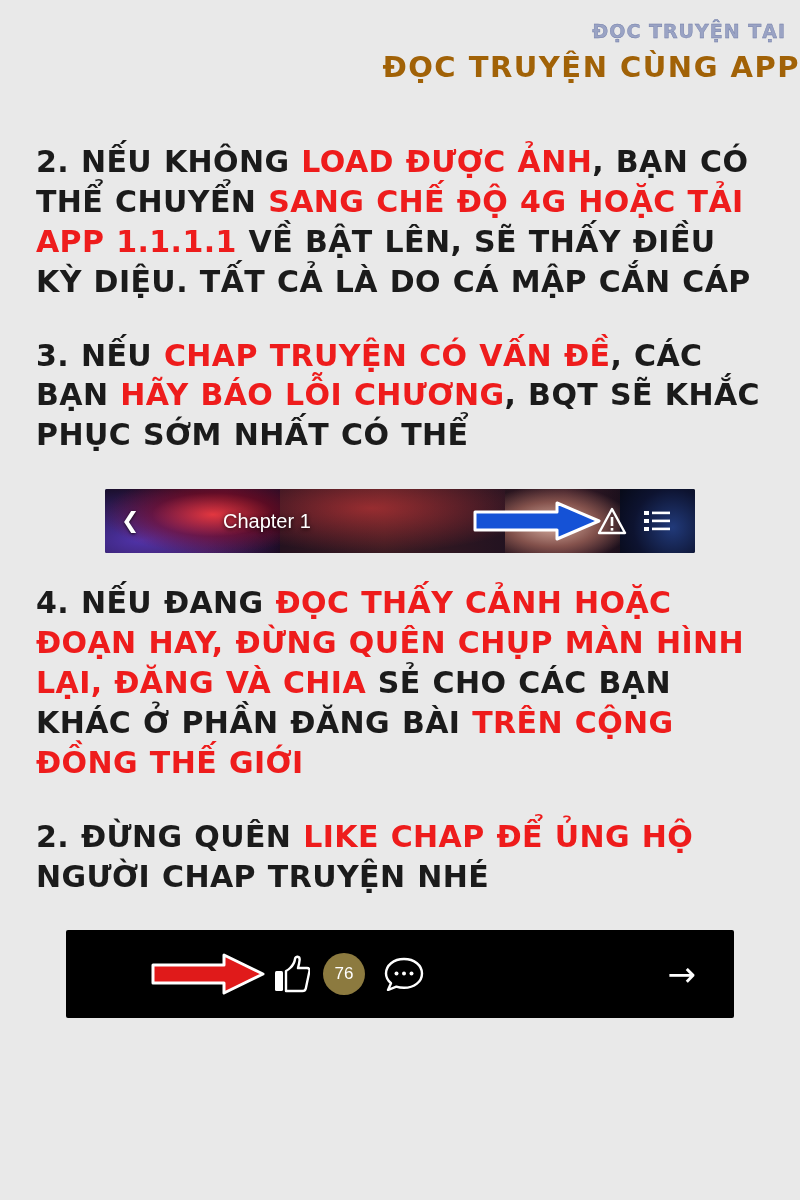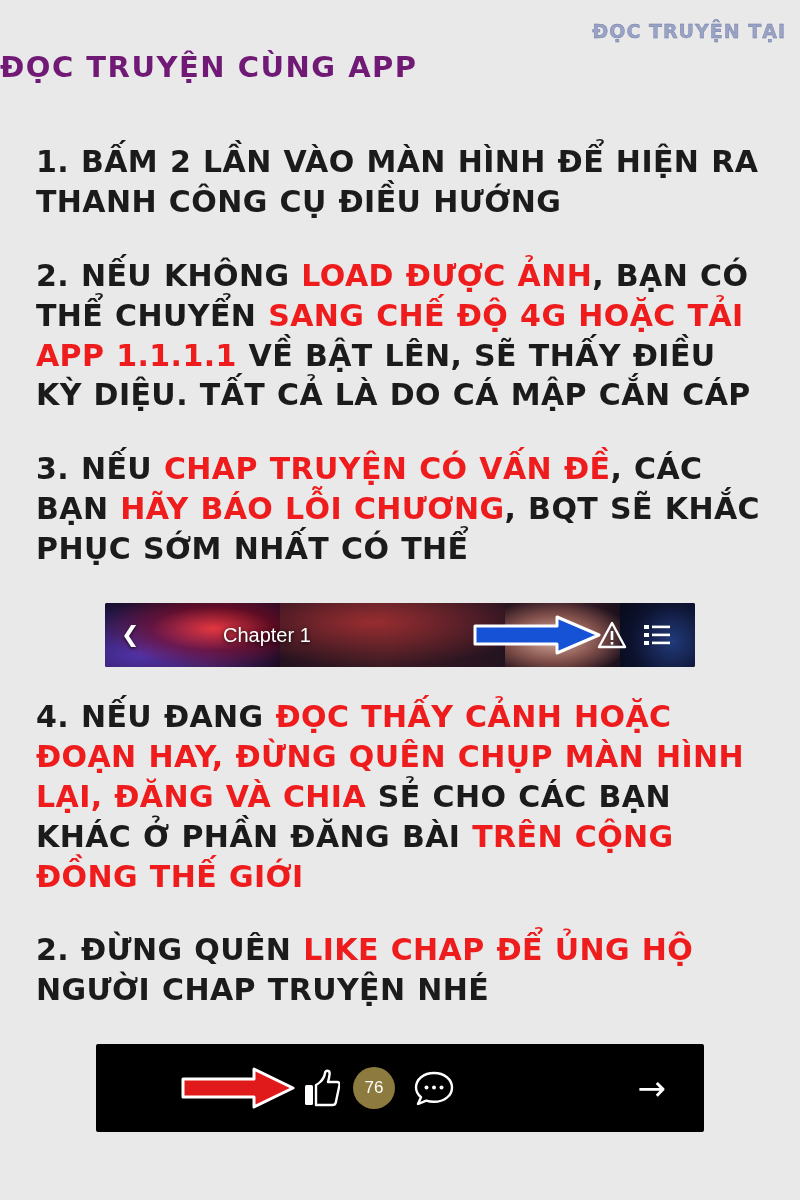--- a/index.html
+++ b/index.html
@@ -43,25 +43,25 @@
     text-shadow:
       -1.5px -1.5px 0 #4a5f93,
       1.5px -1.5px 0 #4a5f93,
       -1.5px 1.5px 0 #4a5f93,
       1.5px 1.5px 0 #4a5f93,
       0 2px 3px rgba(0,0,0,0.25);
   }
 
   
   .page-title {
-    text-align: left;
+    text-align: right;
     font-weight: bold;
     font-size: 29px;
     letter-spacing: 1.5px;
-    color: #701a75;
+    color: #a16207;
     padding-top: 50px;
     padding-bottom: 10px;
   }
 
   
   .content {
     padding: 18px 36px 0 36px;
   }
   .para {
     font-weight: bold;
@@ -150,21 +150,21 @@
   .fig-list-icon {
     position: absolute;
     right: 24px; top: 50%;
     transform: translateY(-50%);
     width: 28px; height: 24px;
   }
 
   
   .figure-likebar {
     margin: 10px auto 0 auto;
-    width: 608px;
+    width: 668px;
     height: 88px;
     background: #000000;
     position: relative;
     border-radius: 2px;
   }
   .like-red-arrow {
     position: absolute;
     left: 84px; top: 50%;
     transform: translateY(-50%);
     width: 116px; height: 46px;
@@ -208,23 +208,20 @@
 <body>
 
 <div class="watermark">
   <div class="wm-top">ĐỌC TRUYỆN TẠI</div>
 </div>
 
 <div class="page-title">ĐỌC TRUYỆN CÙNG APP</div>
 
 <div class="content">
 
-  <p class="para">
-    <span>1. BẤM 2 LẦN VÀO MÀN HÌNH ĐỂ HIỆN RA THANH CÔNG CỤ ĐIỀU HƯỚNG</span>
-  </p>
 
   <p class="para">
     <span>2. NẾU KHÔNG </span><span class="hl">LOAD ĐƯỢC ẢNH</span><span>, BẠN CÓ THỂ CHUYỂN </span><span class="hl">SANG CHẾ ĐỘ 4G HOẶC TẢI APP 1.1.1.1</span><span> VỀ BẬT LÊN, SẼ THẤY ĐIỀU KỲ DIỆU. TẤT CẢ LÀ DO CÁ MẬP CẮN CÁP</span>
   </p>
 
   <p class="para">
     <span>3. NẾU </span><span class="hl">CHAP TRUYỆN CÓ VẤN ĐỀ</span><span>, CÁC BẠN </span><span class="hl">HÃY BÁO LỖI CHƯƠNG</span><span>, BQT SẼ KHẮC PHỤC SỚM NHẤT CÓ THỂ</span>
   </p>
 
   <div class="figure-chapterbar">

